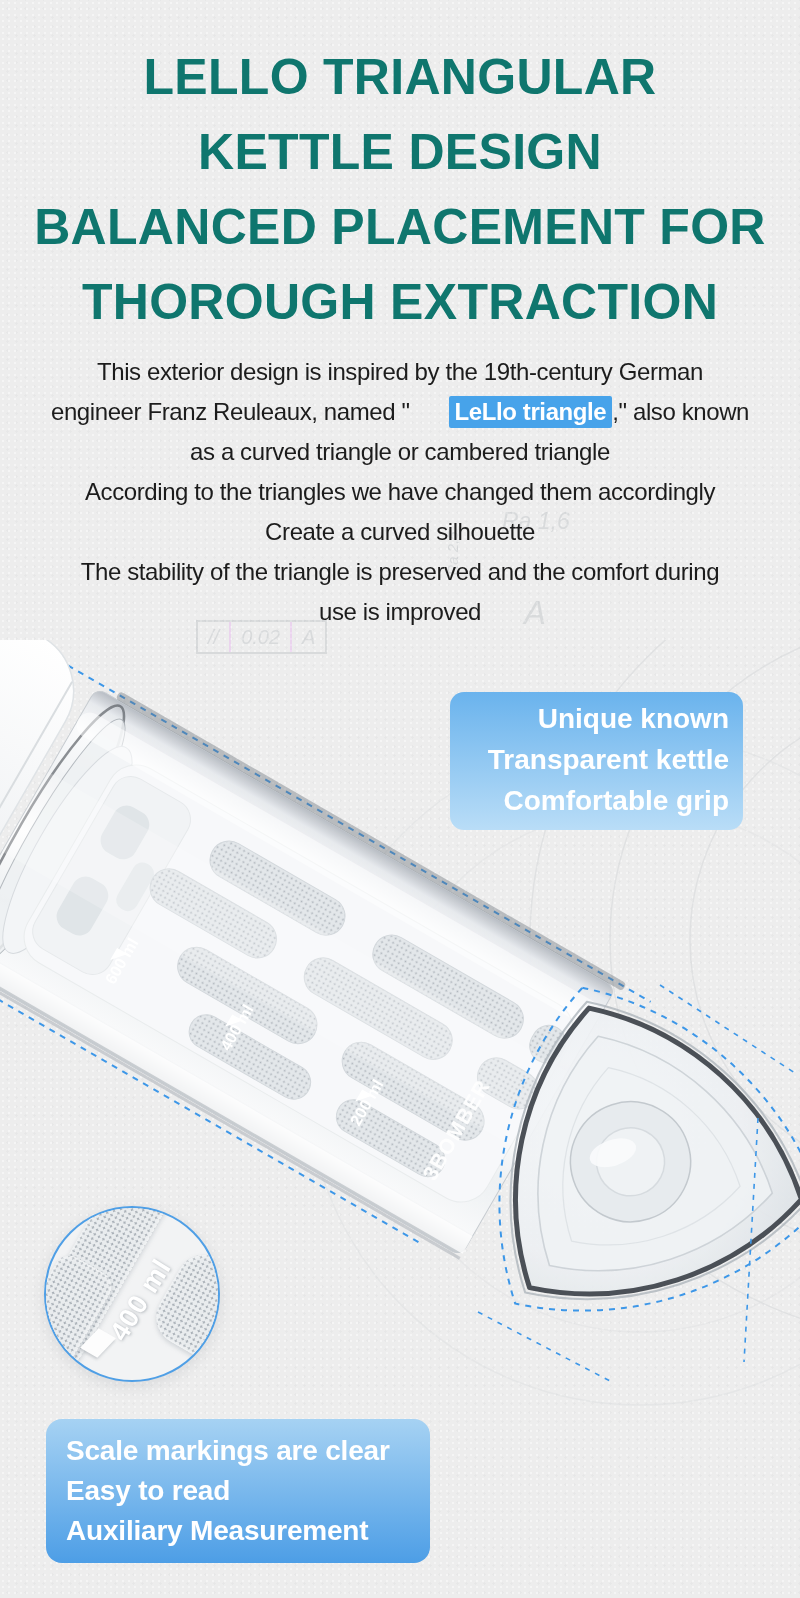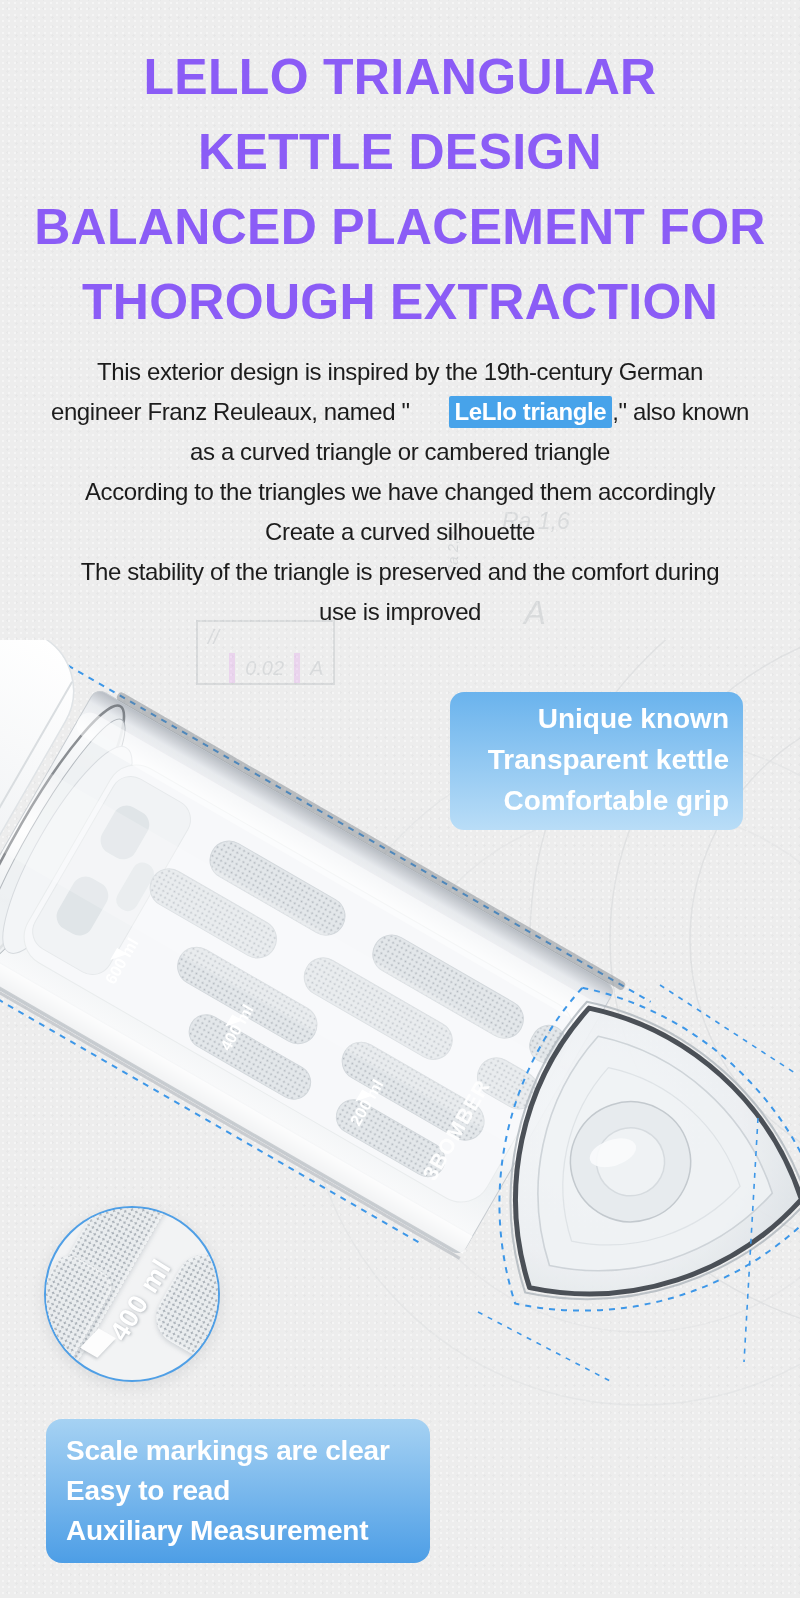--- a/index.html
+++ b/index.html
@@ -15,31 +15,31 @@
       radial-gradient(rgba(90,95,100,.07) 1px, transparent 1.3px);
     background-size:6px 6px, 9px 9px;
     background-position:0 0, 3px 4px;
     opacity:.5;
   }
 
   
   .title{
     position:absolute; top:40px; left:0; right:0; z-index:3;
     text-align:center; font-weight:700; font-size:50px; line-height:75px;
-    color:#8b5cf6; letter-spacing:.3px;
+    color:#0f766e; letter-spacing:.3px;
   }
 
   
   .wm{ position:absolute; color:#5d6b76; opacity:.14; z-index:1; font-style:italic; }
   .wm-frame{
     left:196px; top:620px; display:flex; align-items:stretch;
     border:2px solid #5d6b76; font-size:20px; line-height:28px; font-style:italic;
   }
   .wm-frame span{ padding:1px 10px; }
-  .wm-frame span + span{ border-left:6px solid #d946ef;margin-top:31px; }
+  .wm-frame span + span{ border-left:2px solid #d946ef; }
   .wm-ra16{ left:502px; top:508px; font-size:23px; }
   .wm-ra25{ left:430px; top:545px; font-size:15px; transform:rotate(-90deg); }
   .wm-datum-a{ left:524px; top:594px; font-size:33px; }
   .wm-arrow{ left:534px; top:568px; font-size:14px; font-style:normal; }
 
   
   .intro{
     position:absolute; top:352px; left:0; right:0; z-index:3;
     text-align:center; font-size:24px; line-height:40px; letter-spacing:-0.4px;
     color:#1c1c1c;

